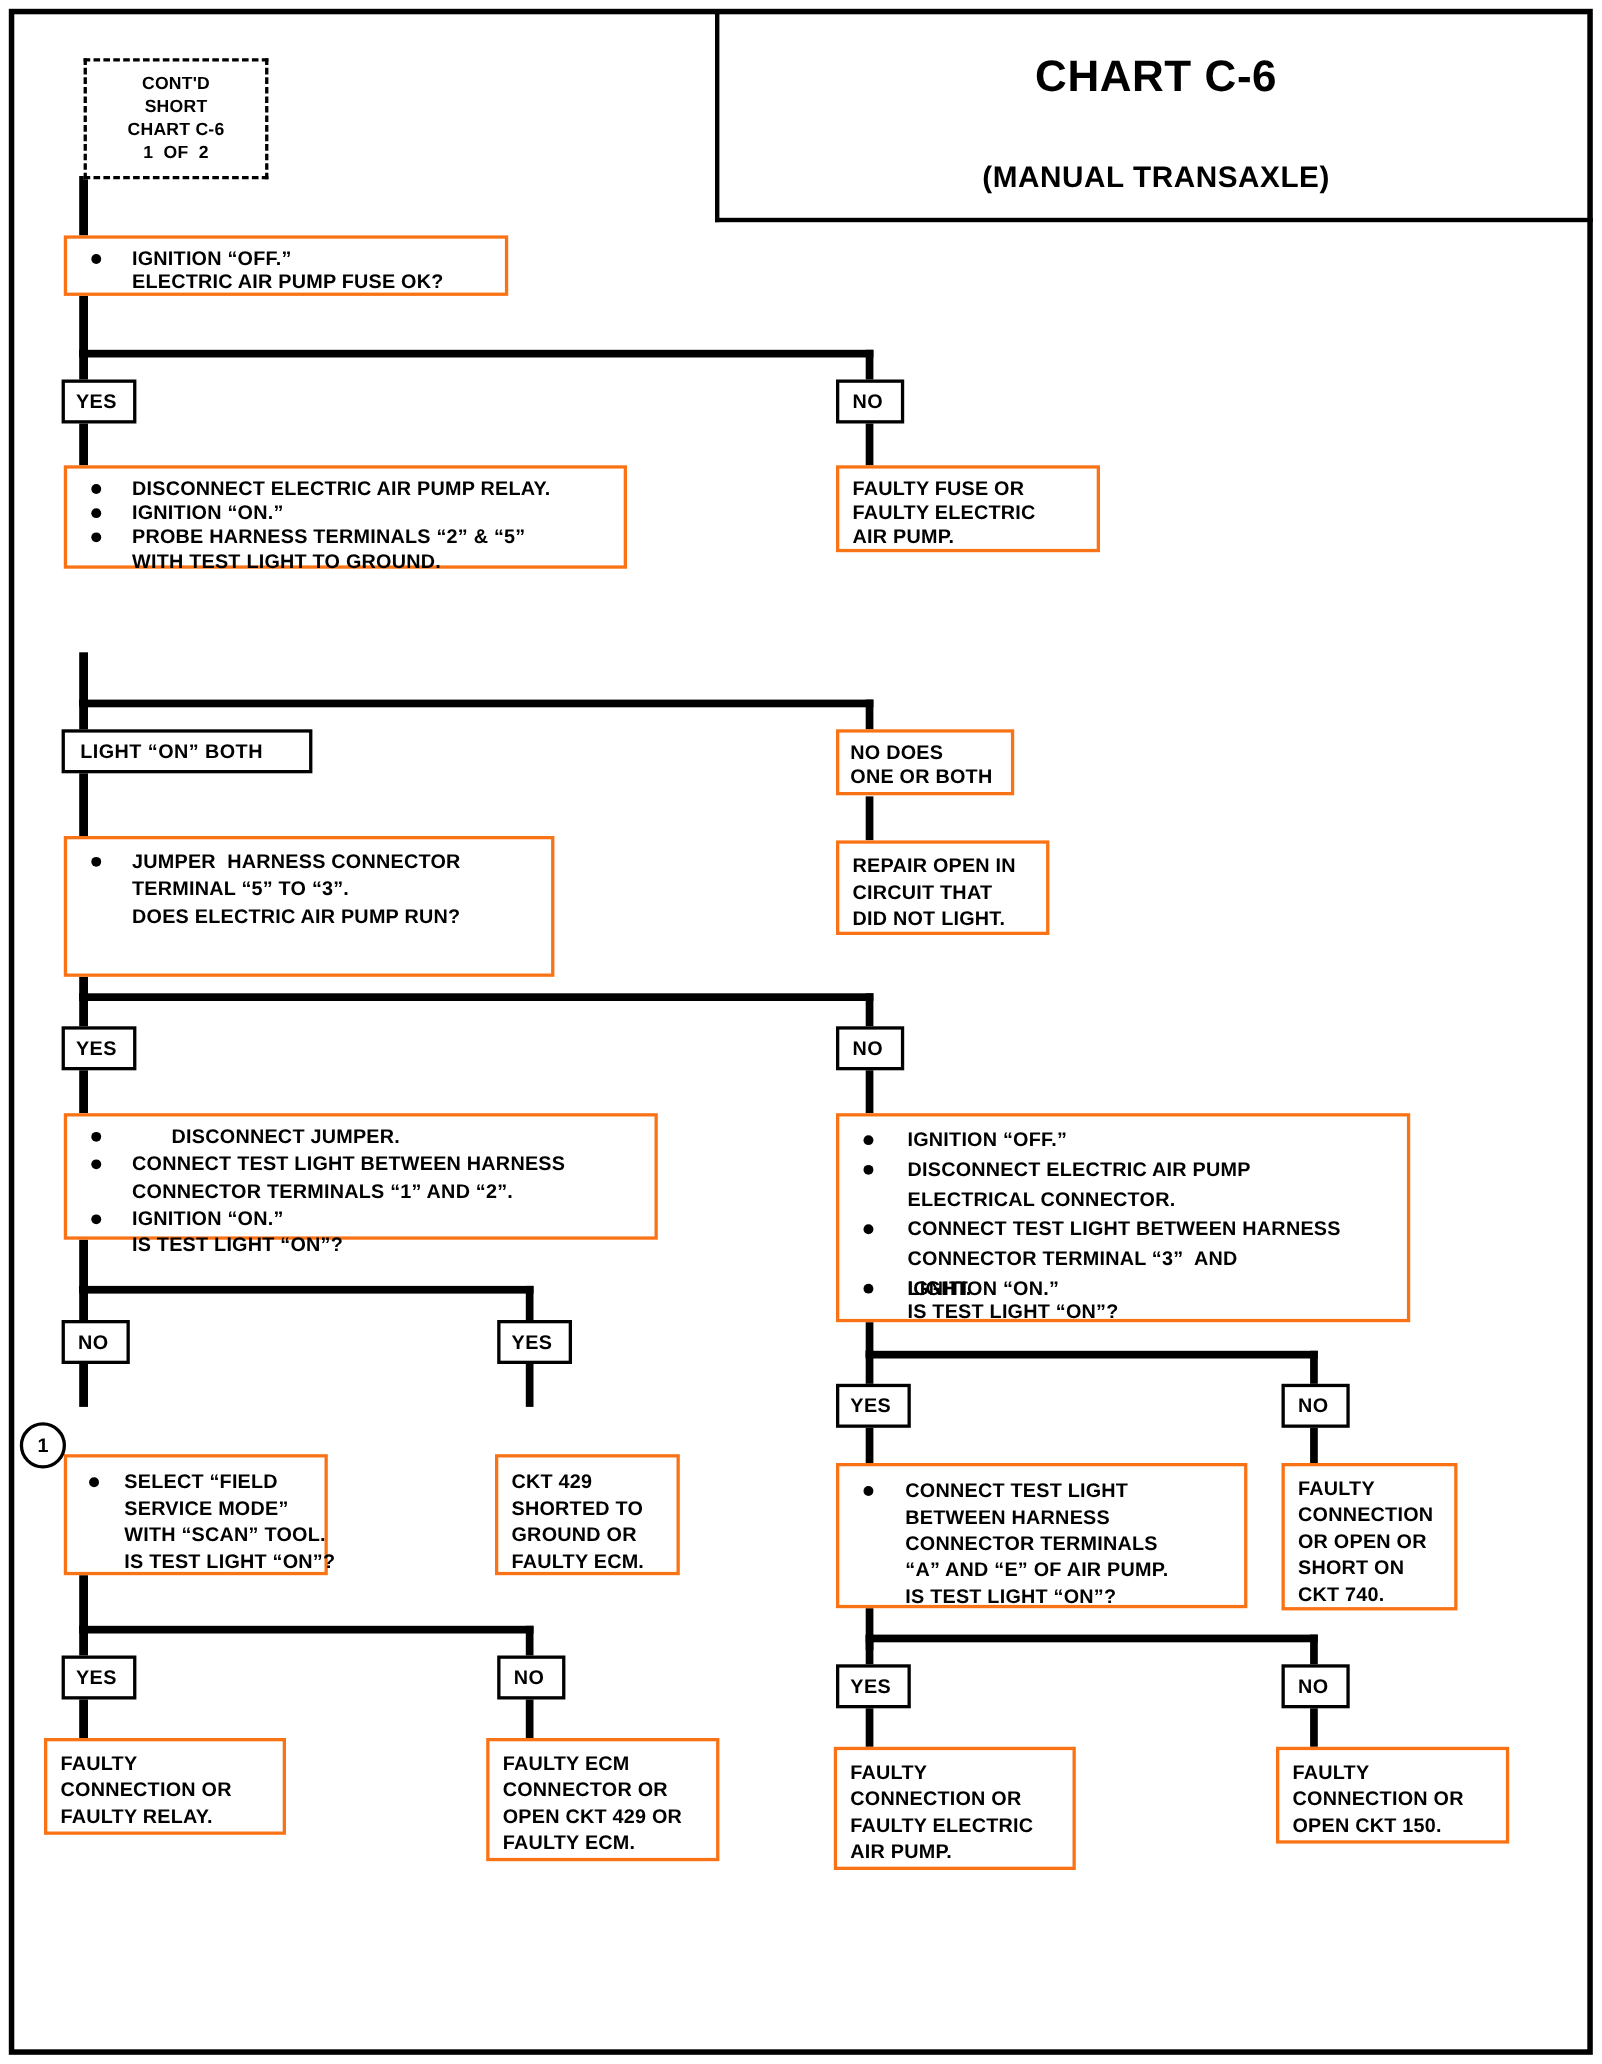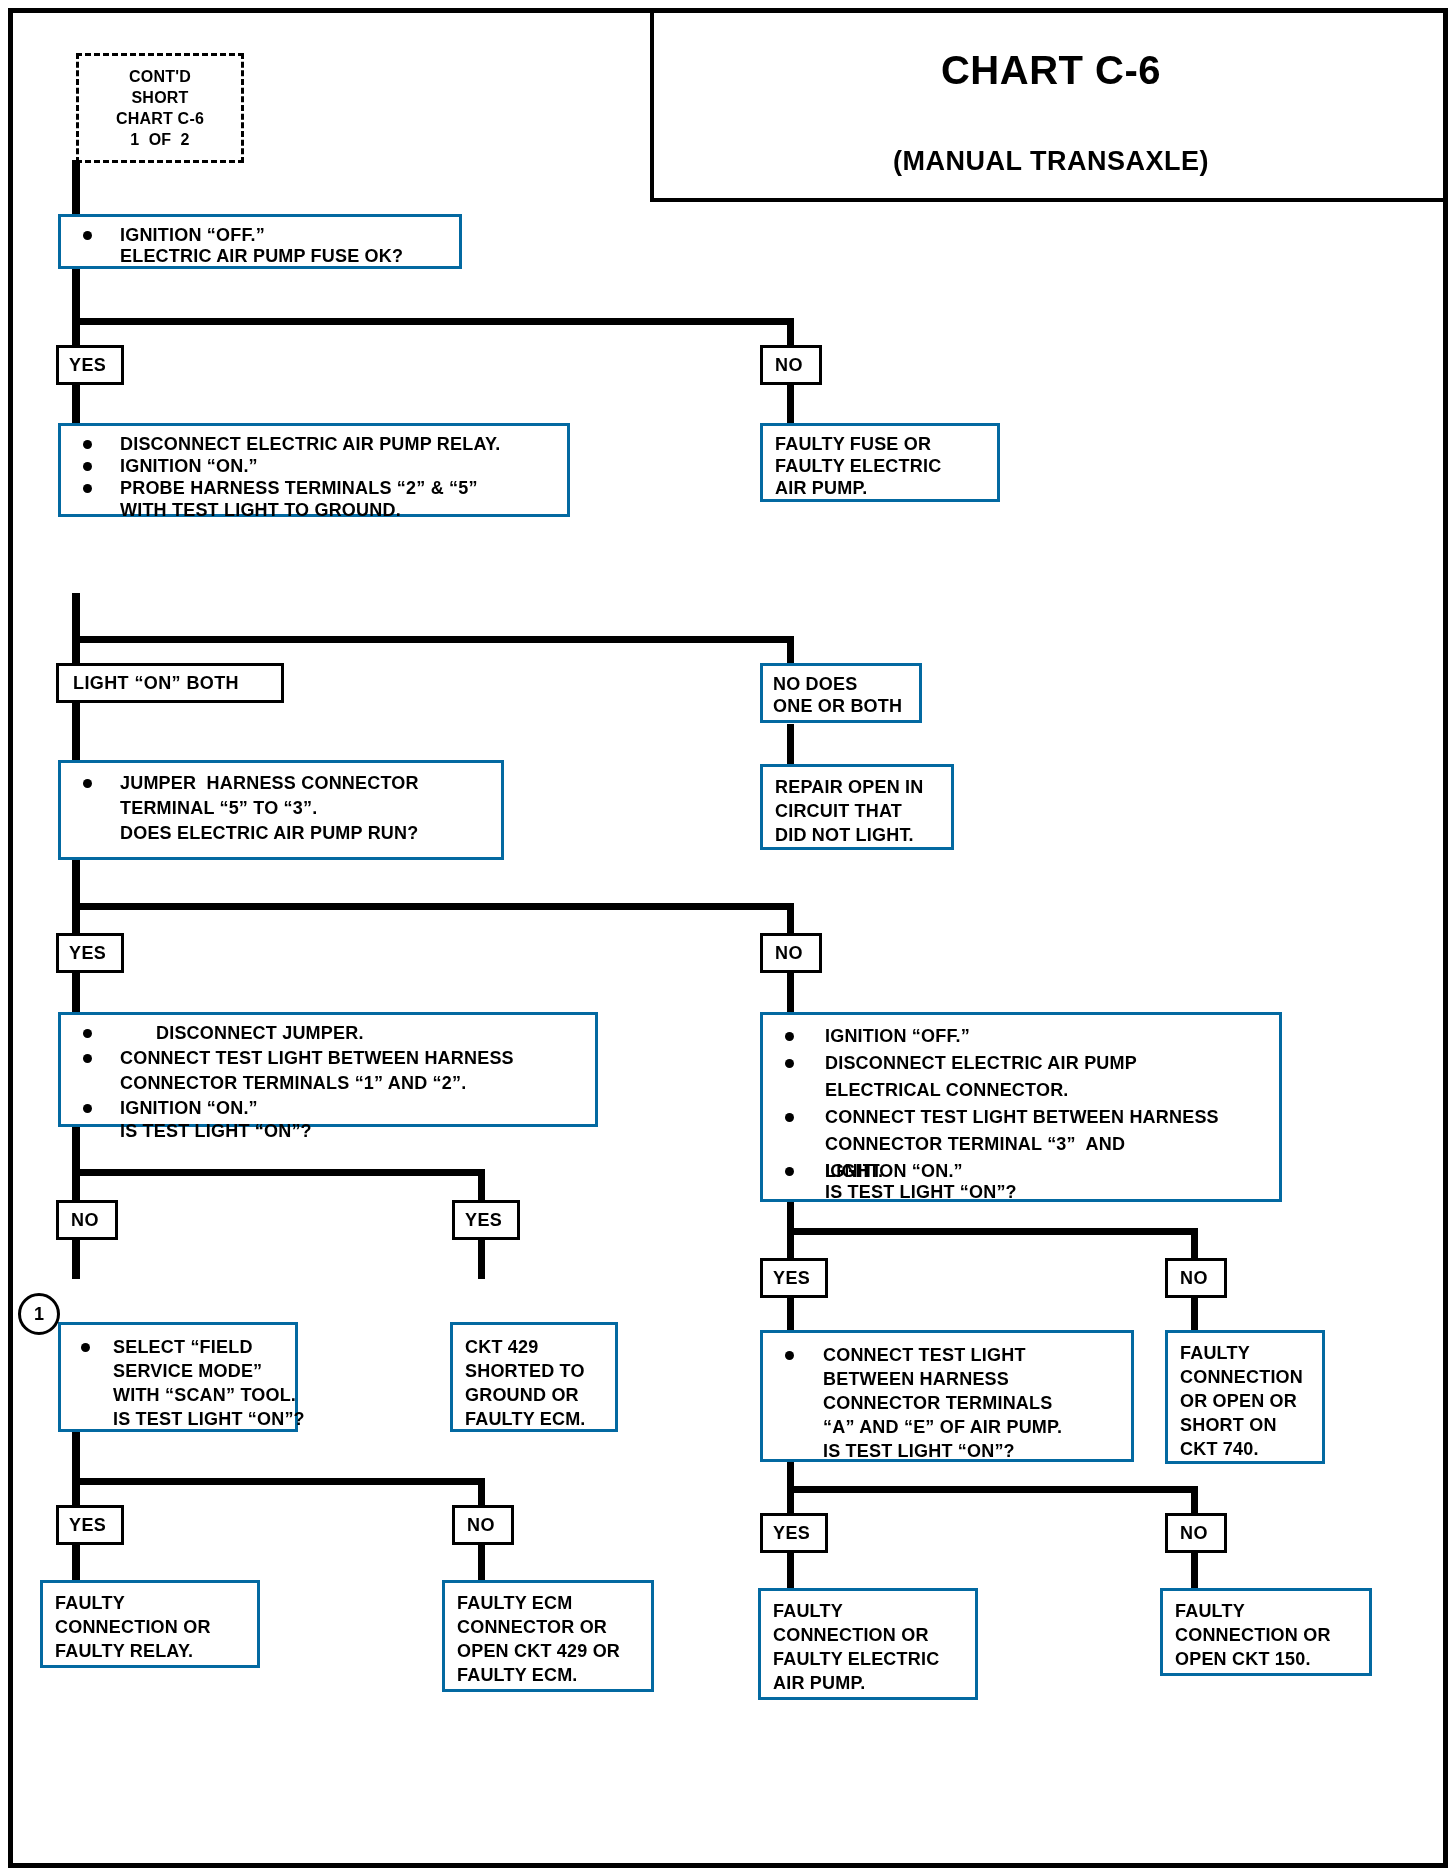--- a/index.html
+++ b/index.html
@@ -35,21 +35,21 @@
     width:100%;
     text-align:center;
     font-weight:bold;
     letter-spacing:0.5px;
   }
 
   
   .node{
     position:absolute;
     box-sizing:border-box;
-    border:3px solid #0369a1;
+    border:3px solid #f97316;
     background:#fff;
     font-weight:bold;
     letter-spacing:0.2px;
     line-height:1.18;
     z-index:3;
   }
   .node.dashed{
     border:3px dashed #000;
     text-align:center;
   }
@@ -199,21 +199,21 @@
 
   <div class="label" style="left:56px; top:663px; width:228px; height:40px; font-size:18px; padding-left:14px;">
     <span>LIGHT “ON” BOTH</span>
   </div>
 
   <div class="node" style="left:760px; top:663px; width:162px; height:60px; font-size:18px;">
     <div class="txt" style="left:10px; top:8px;">NO DOES</div>
     <div class="txt" style="left:10px; top:30px;">ONE OR BOTH</div>
   </div>
 
-  <div class="node" style="left:58px; top:760px; width:446px; height:100px; font-size:18px;">
+  <div class="node" style="left:58px; top:760px; width:446px; height:128px; font-size:18px;">
     <div class="bullet" style="left:22px; top:16px;"></div>
     <div class="txt" style="left:59px; top:10px;">JUMPER  HARNESS CONNECTOR</div>
     <div class="txt" style="left:59px; top:35px;">TERMINAL “5” TO “3”.</div>
     <div class="txt" style="left:59px; top:60px;">DOES ELECTRIC AIR PUMP RUN?</div>
   </div>
 
   <div class="node" style="left:760px; top:764px; width:194px; height:86px; font-size:18px;">
     <div class="txt" style="left:12px; top:10px;">REPAIR OPEN IN</div>
     <div class="txt" style="left:12px; top:34px;">CIRCUIT THAT</div>
     <div class="txt" style="left:12px; top:58px;">DID NOT LIGHT.</div>

